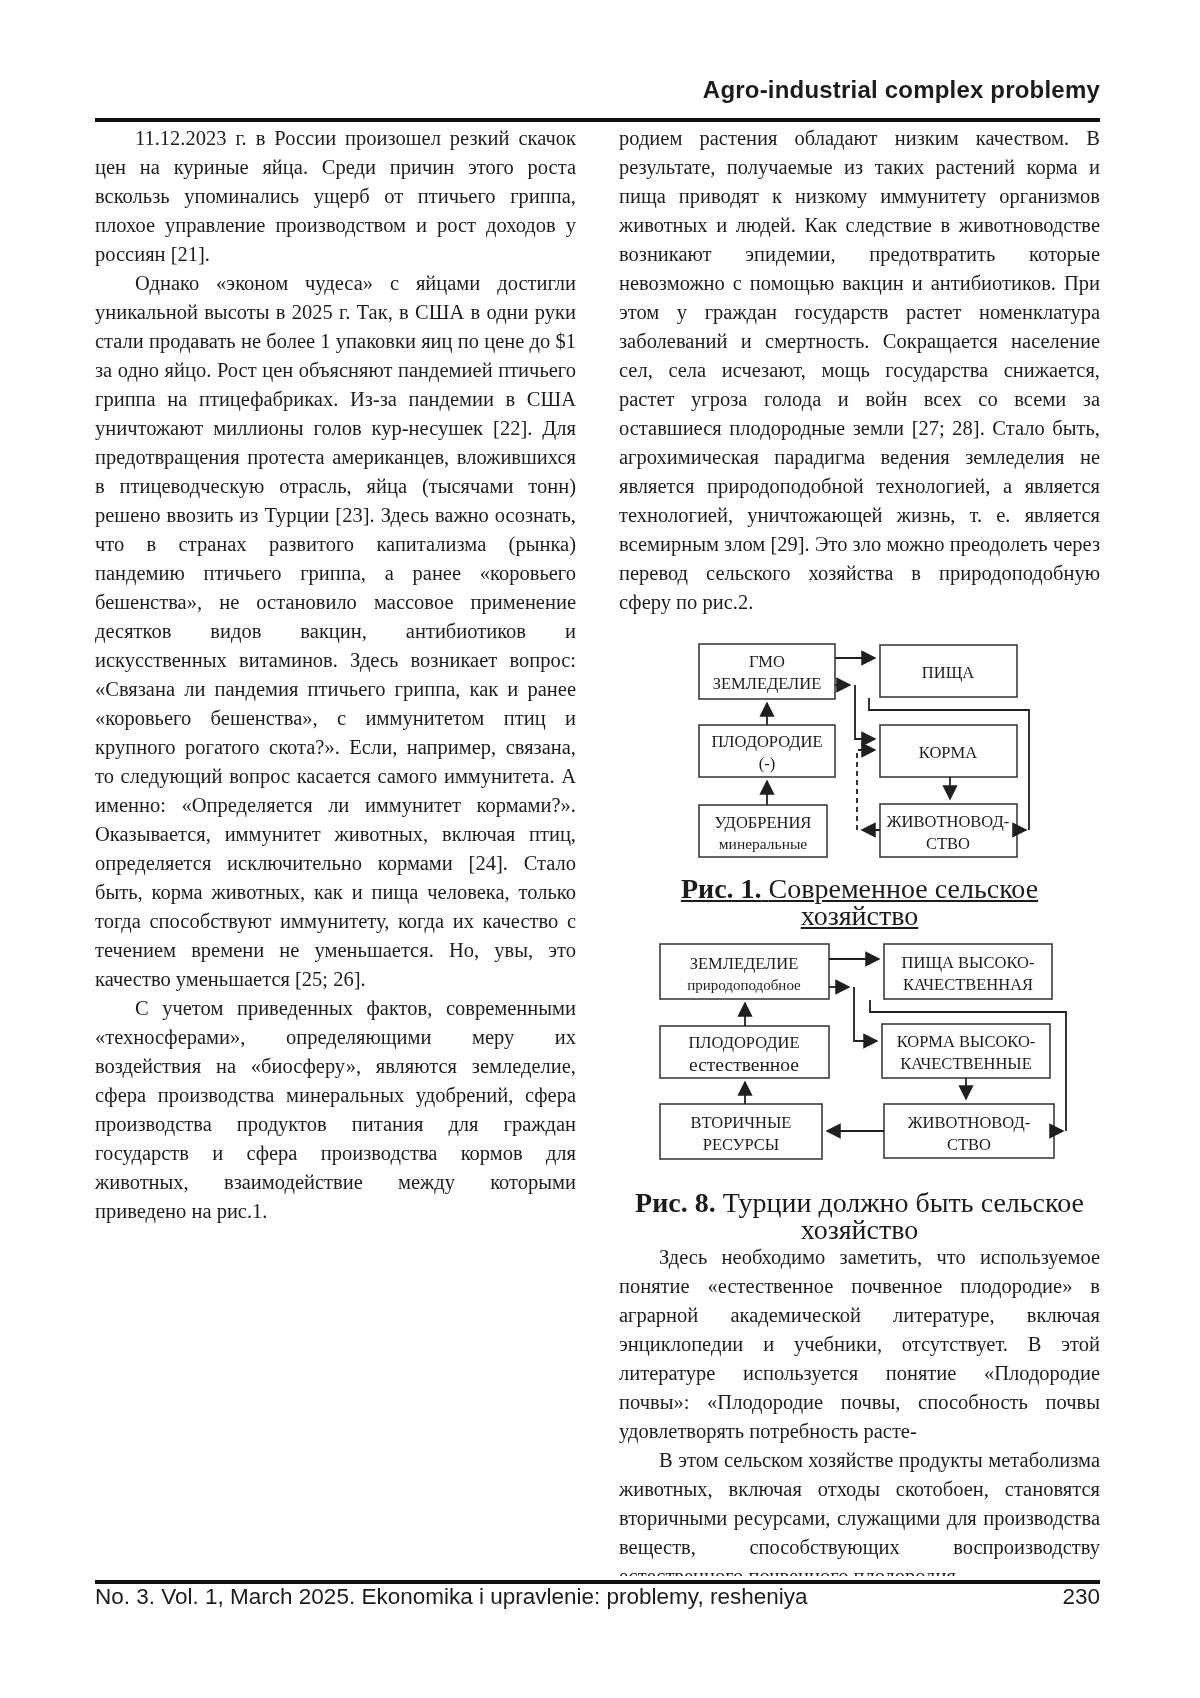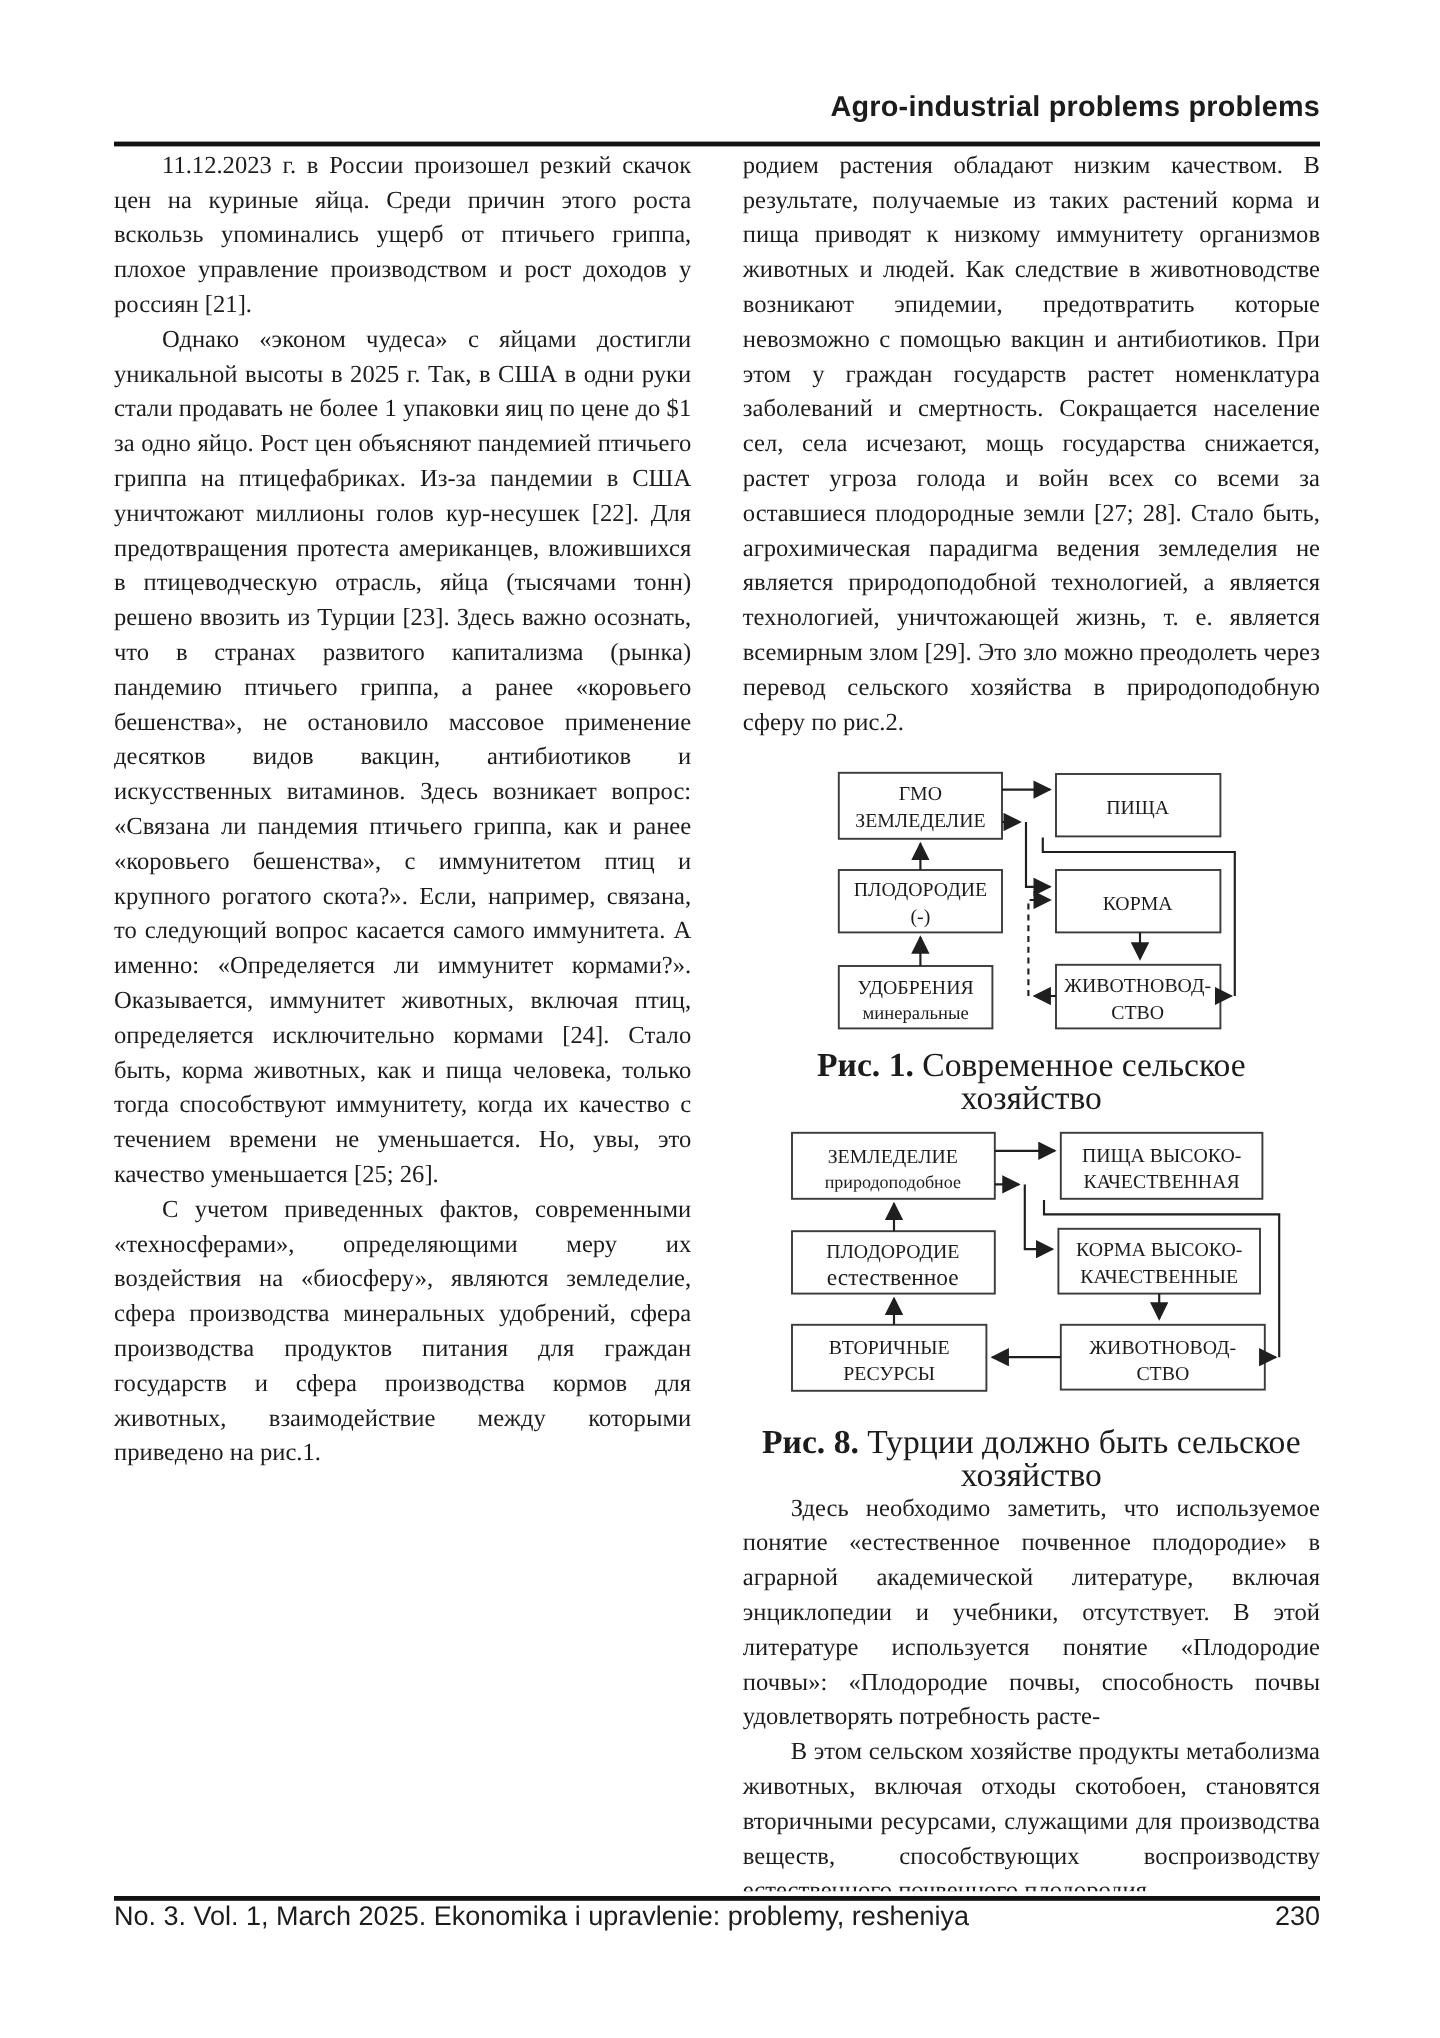--- a/index.html
+++ b/index.html
@@ -29,21 +29,21 @@
     overflow: hidden;
   }
   .col { width: 481px; }
   .col p {
     margin: 0;
     font-size: 20.5px; line-height: 29px;
     text-align: justify;
   }
   .col p.ind { text-indent: 40px; }
   figure { margin: 0; }
-  .figwrap1 { margin-top: 20px; }
+  .figwrap1 { margin-top: 20px; text-decoration: underline; }
   .figwrap2 { margin-top: 12px; }
   .diagram { display: block; margin: 0 auto; }
   .dbox { fill: #ffffff; stroke: #3c3c3c; stroke-width: 1.6; }
   .dtext {
     font-family: "Liberation Serif", "DejaVu Serif", serif;
     fill: #1c1c1c; text-anchor: middle;
   }
   .arrow { stroke: #1f1f1f; stroke-width: 1.8; fill: none; }
   .dashed { stroke-dasharray: 5 4; }
   .caption {
@@ -59,21 +59,21 @@
     font-family: "Liberation Sans", "DejaVu Sans", sans-serif;
     font-size: 22.5px;
   }
 </style>
 </head>
 <body>
 
 <div class="page">
 
   <div class="header">
-    <span class="header-title">Agro-industrial problems problems</span>
+    <span class="header-title">Agro-industrial complex problemy</span>
   </div>
 
   <div class="columns">
 
     <div class="col">
       <p class="ind">11.12.2023 г. в России произошел резкий скачок цен на куриные яйца. Среди причин этого роста вскользь упоминались ущерб от птичьего гриппа, плохое управление производством и рост доходов у россиян [21].</p>
       <p class="ind">Однако «эконом чудеса» с яйцами достигли уникальной высоты в 2025 г. Так, в США в одни руки стали продавать не более 1 упаковки яиц по цене до $1 за одно яйцо. Рост цен объясняют пандемией птичьего гриппа на птицефабриках. Из-за пандемии в США уничтожают миллионы голов кур-несушек [22]. Для предотвращения протеста американцев, вложившихся в птицеводческую отрасль, яйца (тысячами тонн) решено ввозить из Турции [23]. Здесь важно осознать, что в странах развитого капитализма (рынка) пандемию птичьего гриппа, а ранее «коровьего бешенства», не остановило массовое применение десятков видов вакцин, антибиотиков и искусственных витаминов. Здесь возникает вопрос: «Связана ли пандемия птичьего гриппа, как и ранее «коровьего бешенства», с иммунитетом птиц и крупного рогатого скота?». Если, например, связана, то следующий вопрос касается самого иммунитета. А именно: «Определяется ли иммунитет кормами?». Оказывается, иммунитет животных, включая птиц, определяется исключительно кормами [24]. Стало быть, корма животных, как и пища человека, только тогда способствуют иммунитету, когда их качество с течением времени не уменьшается. Но, увы, это качество уменьшается [25; 26].</p>
       <p class="ind">С учетом приведенных фактов, современными «техносферами», определяющими меру их воздействия на «биосферу», являются земледелие, сфера производства минеральных удобрений, сфера производства продуктов питания для граждан государств и сфера производства кормов для животных, взаимодействие между которыми приведено на рис.1.</p>
     </div>
 

